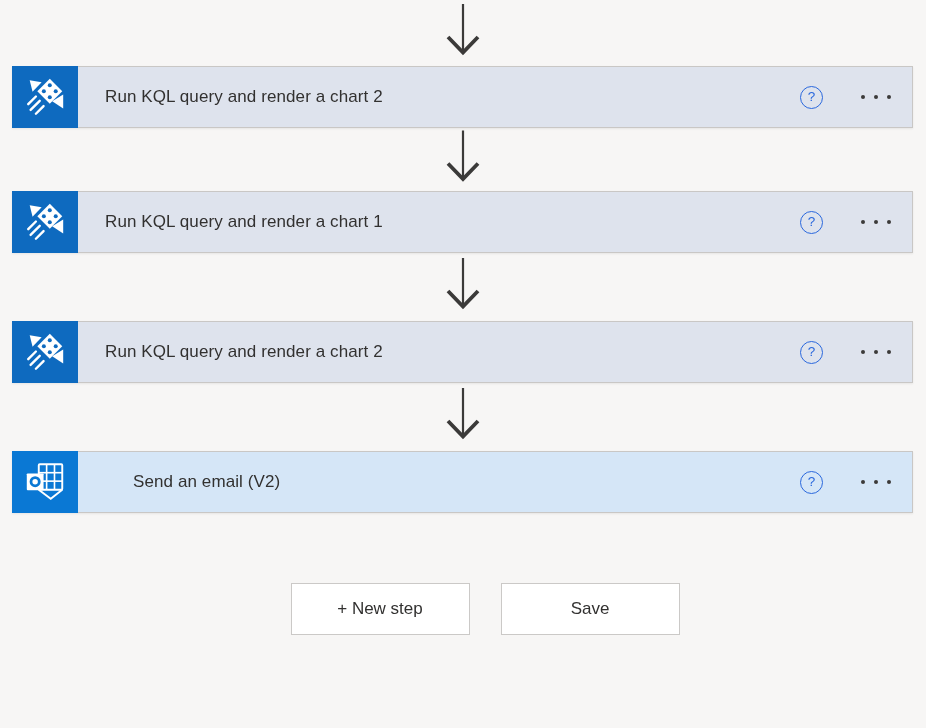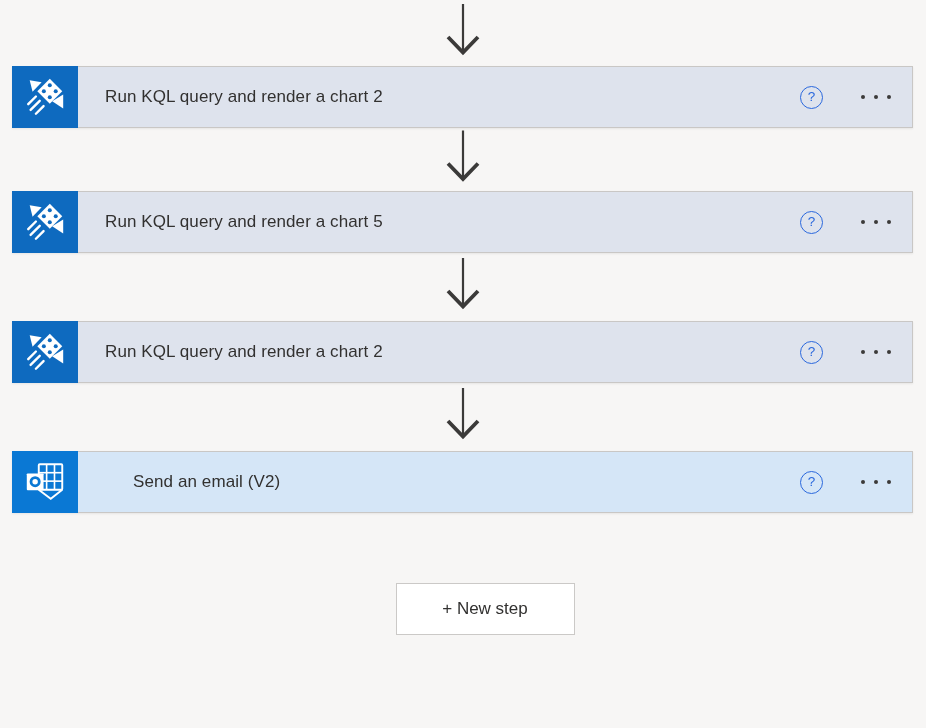--- a/index.html
+++ b/index.html
@@ -165,21 +165,21 @@
         <circle cx="29" cy="11.8" r="2.1" fill="var(--tile-kusto)"></circle>
         <circle cx="35.2" cy="18" r="2.1" fill="var(--tile-kusto)"></circle>
         <circle cx="29" cy="24.2" r="2.1" fill="var(--tile-kusto)"></circle>
         <circle cx="22.8" cy="18" r="2.1" fill="var(--tile-kusto)"></circle>
         <polygon points="31.5,28.5 43,21.5 43,36" fill="#ffffff"></polygon>
         <line class="wline" x1="6.5" y1="31.5" x2="14.5" y2="23.5" stroke-width="2.5" stroke-linecap="round"></line>
         <line class="wline" x1="9" y1="37.5" x2="18.5" y2="28" stroke-width="2.5" stroke-linecap="round"></line>
         <line class="wline" x1="14.5" y1="41.5" x2="22.5" y2="33.5" stroke-width="2.5" stroke-linecap="round"></line>
       </svg>
     </div>
-    <span class="title">Run KQL query and render a chart 5</span>
+    <span class="title">Run KQL query and render a chart 1</span>
     <div class="right">
       <button class="help-btn">?</button>
       <button class="menu-btn">
         <span class="dot"></span>
         <span class="dot"></span>
         <span class="dot"></span>
       </button>
     </div>
   </div>
 
@@ -242,15 +242,16 @@
       <button class="menu-btn">
         <span class="dot"></span>
         <span class="dot"></span>
         <span class="dot"></span>
       </button>
     </div>
   </div>
 
   <div class="footer">
     <button>+ New step</button>
+    <button>Save</button>
   </div>
 
 </div>
 
 </body></html>

